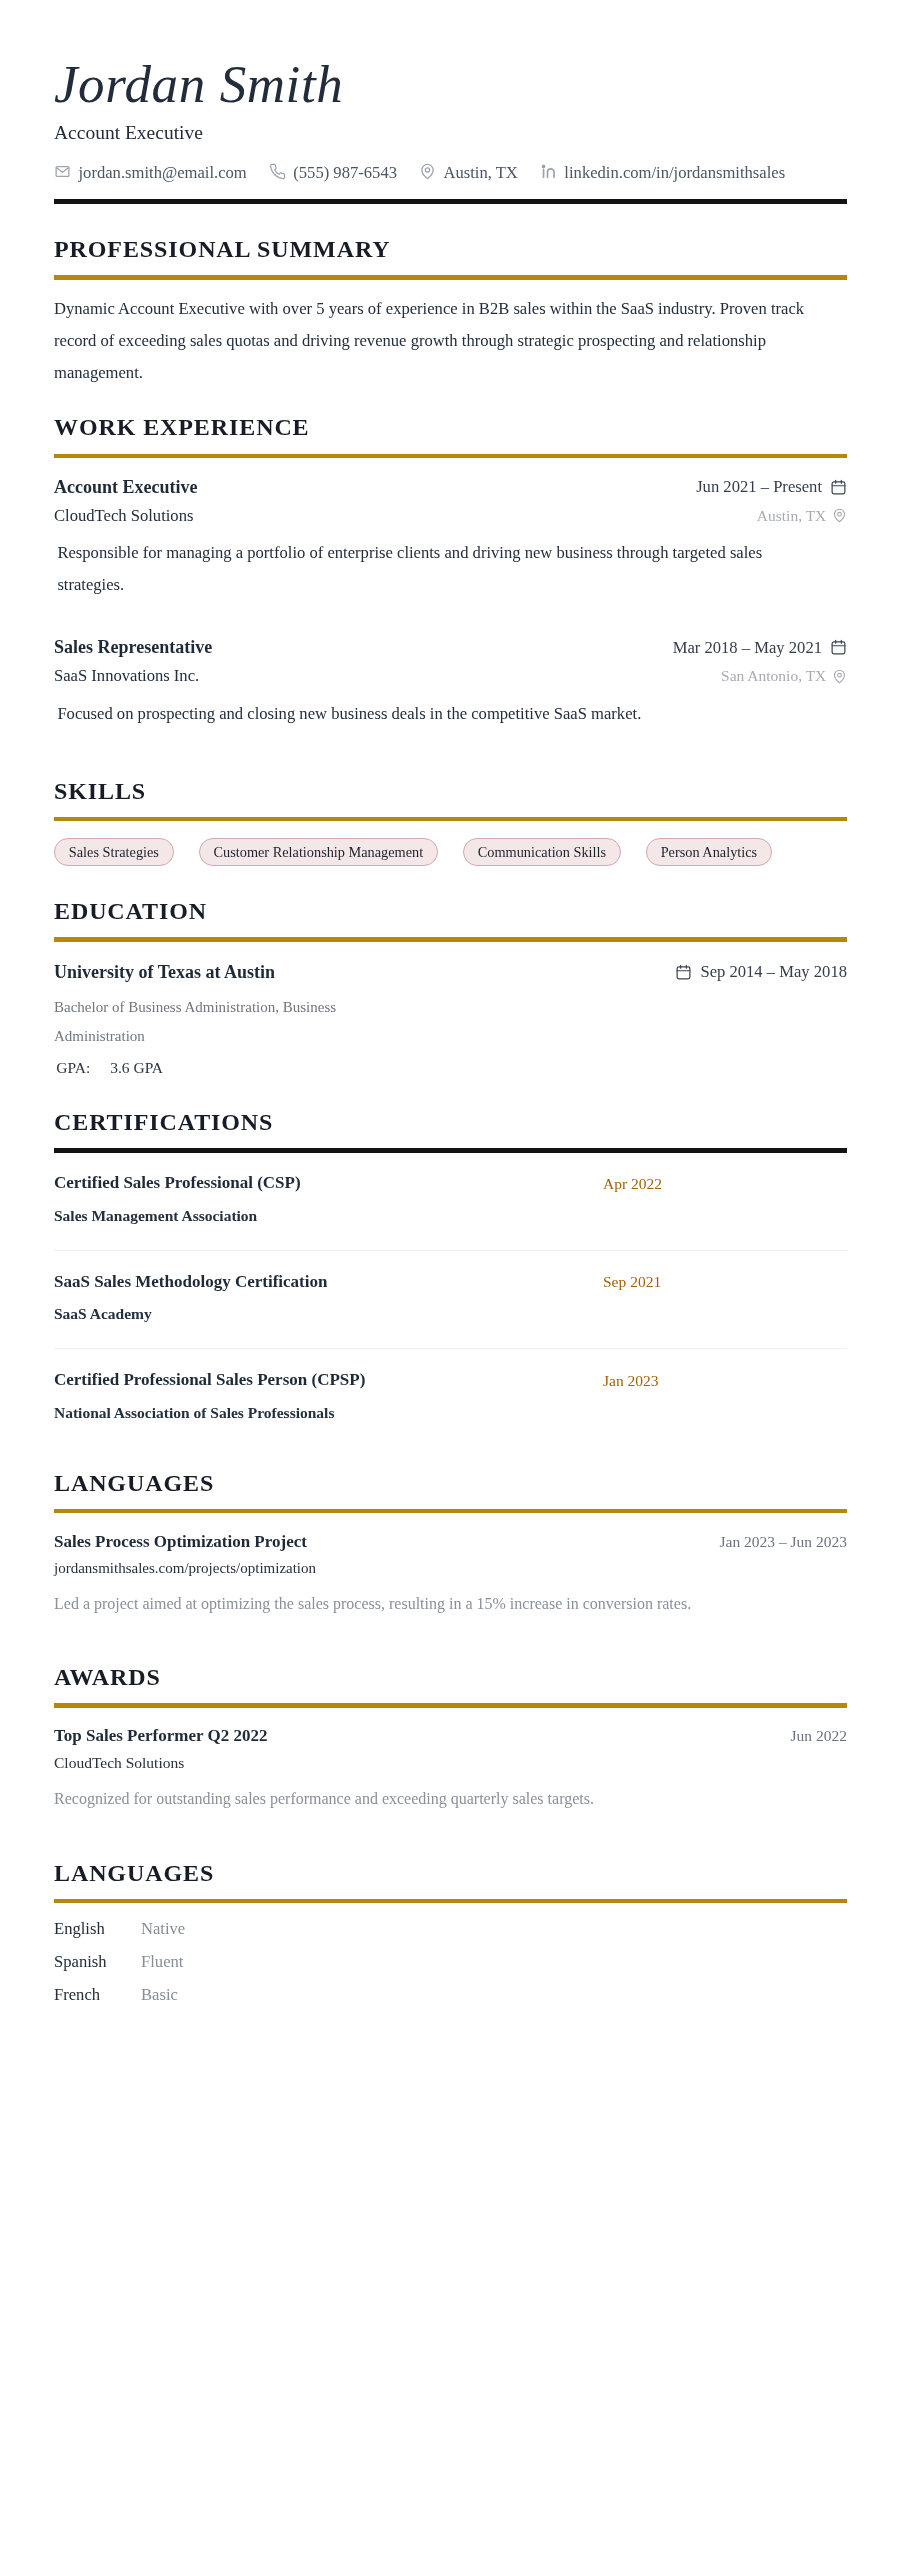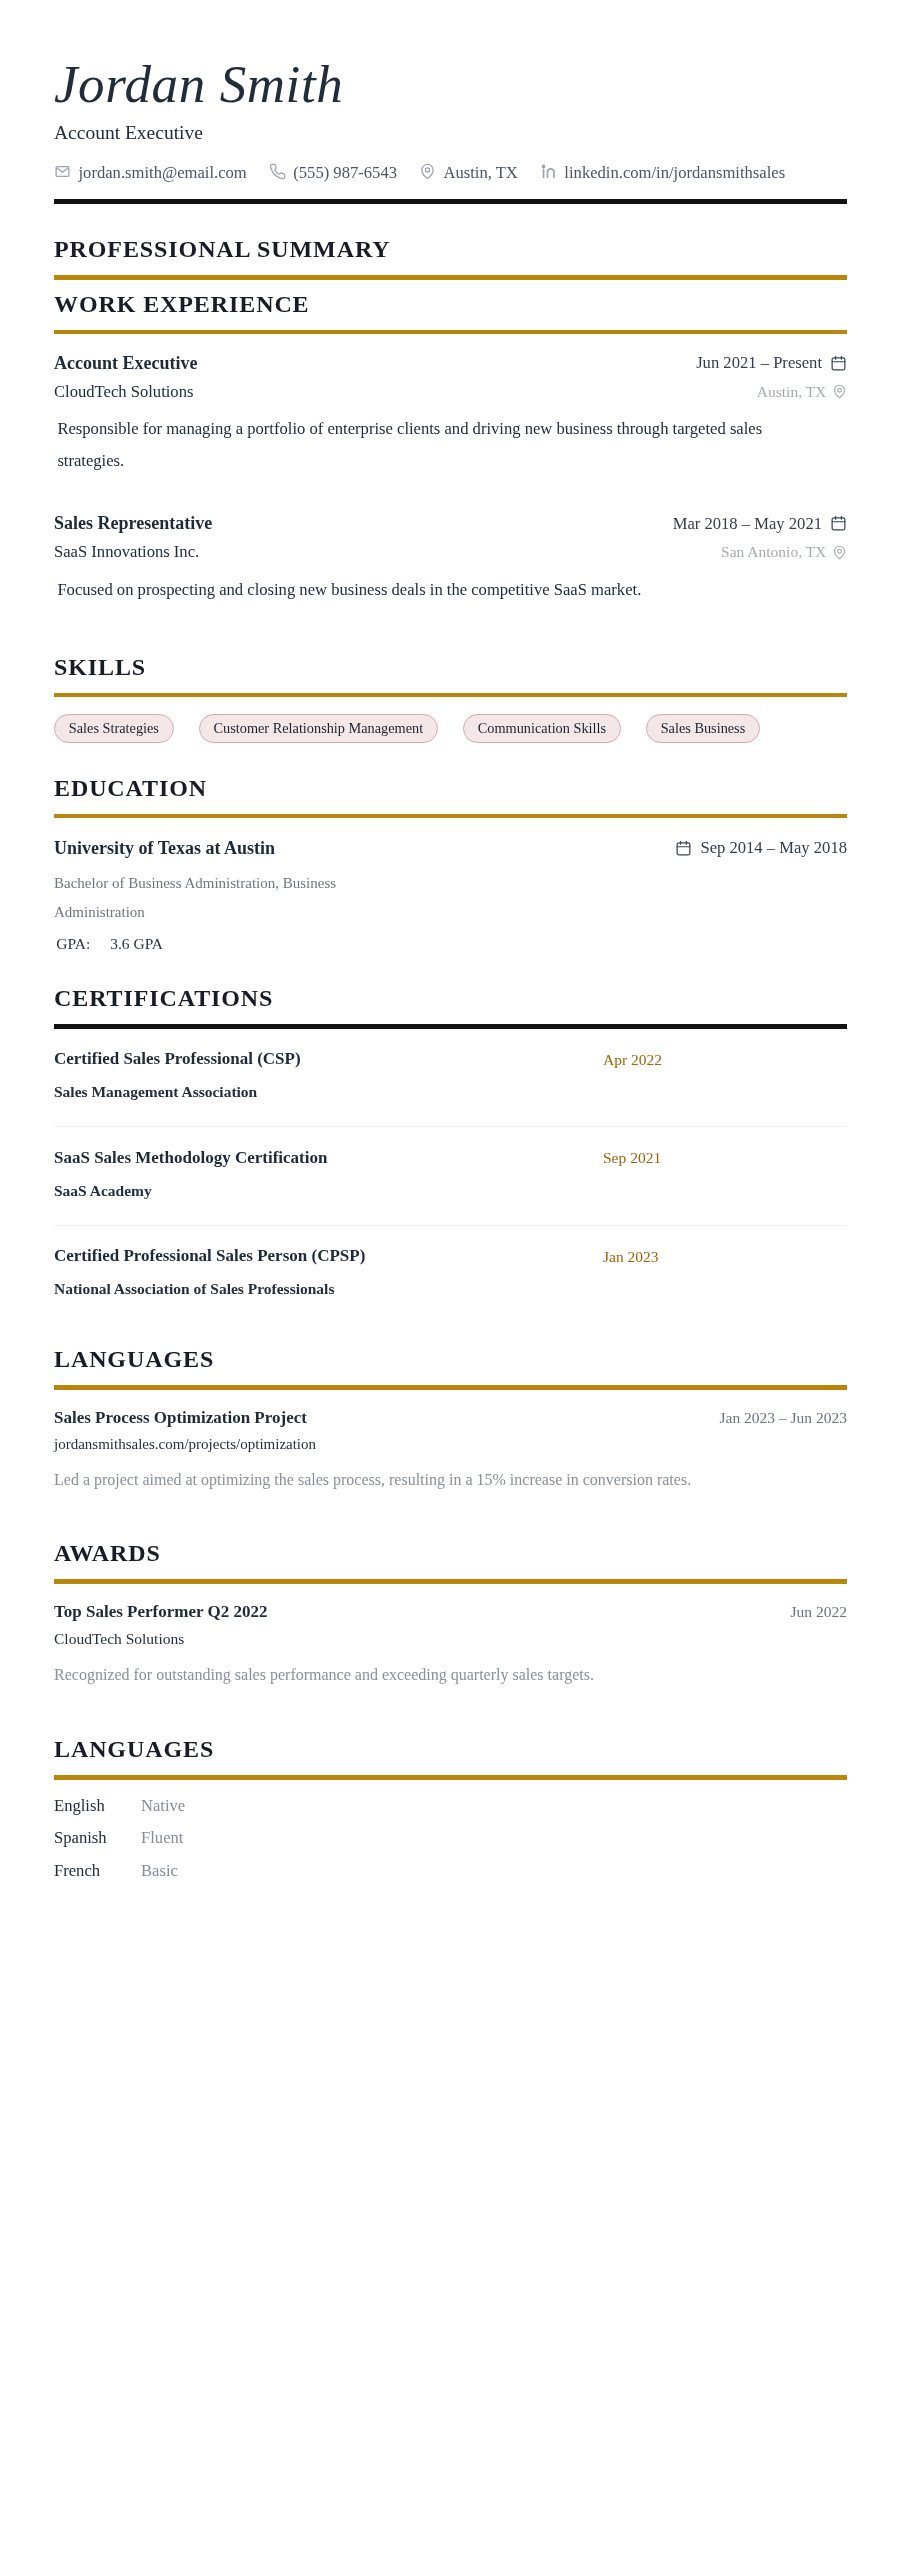--- a/index.html
+++ b/index.html
@@ -120,24 +120,25 @@
         <span>linkedin.com/in/jordansmithsales</span>
       </div>
     </div>
 
     <div class="top-rule"></div>
   </div>
 
   <div>
     <div class="section-heading mt-section">PROFESSIONAL SUMMARY</div>
     <div class="rule"></div>
-  </div>
-
-  <div>
-    <div class="section-heading" style="margin-top:11px">WORK EXPERIENCE</div>
+    <div class="summary-text">Dynamic Account Executive with over 5 years of experience in B2B sales within the SaaS industry. Proven track record of exceeding sales quotas and driving revenue growth through strategic prospecting and relationship management.</div>
+  </div>
+
+  <div>
+    <div class="section-heading" style="margin-top:25px">WORK EXPERIENCE</div>
     <div class="rule"></div>
 
     <div class="job">
       <div class="split-row">
         <div class="job-title">Account Executive</div>
         <div class="date-chip">
           <span>Jun 2021 – Present</span>
           <svg viewBox="0 0 24 24">
               <rect x="3" y="4" width="18" height="17" rx="2.5"></rect>
               <path d="M8 2v4M16 2v4M3 9.5h18"></path>
@@ -182,21 +183,21 @@
     </div>
   </div>
 
   <div>
     <div class="section-heading mt-section-lg">SKILLS</div>
     <div class="rule"></div>
     <div class="pill-row">
       <div class="pill">Sales Strategies</div>
       <div class="pill">Customer Relationship Management</div>
       <div class="pill">Communication Skills</div>
-      <div class="pill">Sales Business</div>
+      <div class="pill">Person Analytics</div>
     </div>
   </div>
 
   <div>
     <div class="section-heading mt-section">EDUCATION</div>
     <div class="rule"></div>
 
     <div class="school">
       <div class="split-row">
         <div class="school-name">University of Texas at Austin</div>

